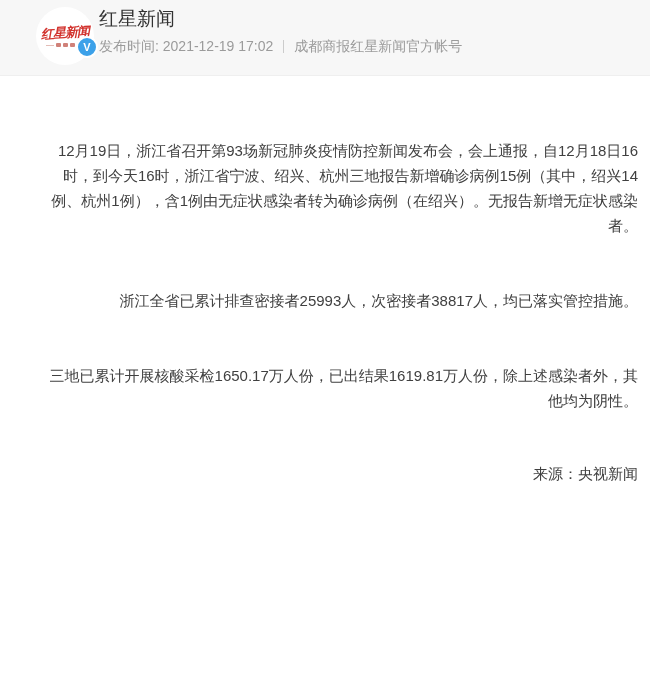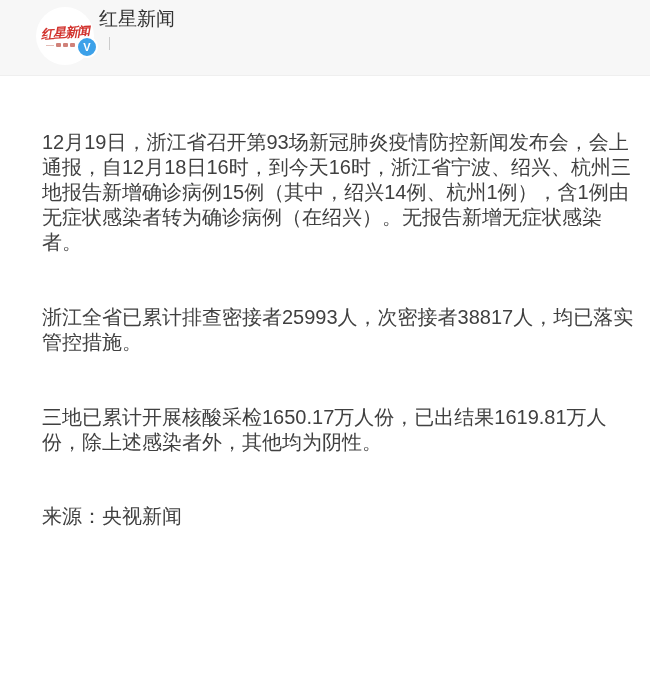--- a/index.html
+++ b/index.html
@@ -104,25 +104,25 @@
     height: 13px;
     background: #cccccc;
     margin: 0 10px;
   }
 
   
   .article {
     padding: 54px 12px 0 42px;
   }
   .article p {
-    margin: 0 0 50px 0;
-    font-size: 20px;
+    margin: 8px 0 50px 0;
+    font-size: 15px;
     line-height: 25px;
     color: #404040;
-    text-align: left;
+    text-align: right;
     word-break: break-all;
   }
   .article p.source {
     margin-bottom: 0;
     font-family: Liberation Mono, monospace;
   }
 </style>
 </head>
 <body>
 
@@ -140,21 +140,23 @@
             <i class="dot"></i>
             <i class="dash"></i>
         </span>
       </div>
       <span class="verified-badge">V</span>
     </div>
 
     <div class="header-info">
       <div class="publisher">红星新闻</div>
       <div class="meta">
+        <span>发布时间: 2021-12-19 17:02</span>
         <span class="meta-divider"></span>
+        <span>成都商报红星新闻官方帐号</span>
       </div>
     </div>
 
   </div>
 
   <div class="article">
     <p>12月19日，浙江省召开第93场新冠肺炎疫情防控新闻发布会，会上通报，自12月18日16时，到今天16时，浙江省宁波、绍兴、杭州三地报告新增确诊病例15例（其中，绍兴14例、杭州1例），含1例由无症状感染者转为确诊病例（在绍兴）。无报告新增无症状感染者。</p>
     <p>浙江全省已累计排查密接者25993人，次密接者38817人，均已落实管控措施。</p>
     <p>三地已累计开展核酸采检1650.17万人份，已出结果1619.81万人份，除上述感染者外，其他均为阴性。</p>
     <p class="source">来源：央视新闻</p>

